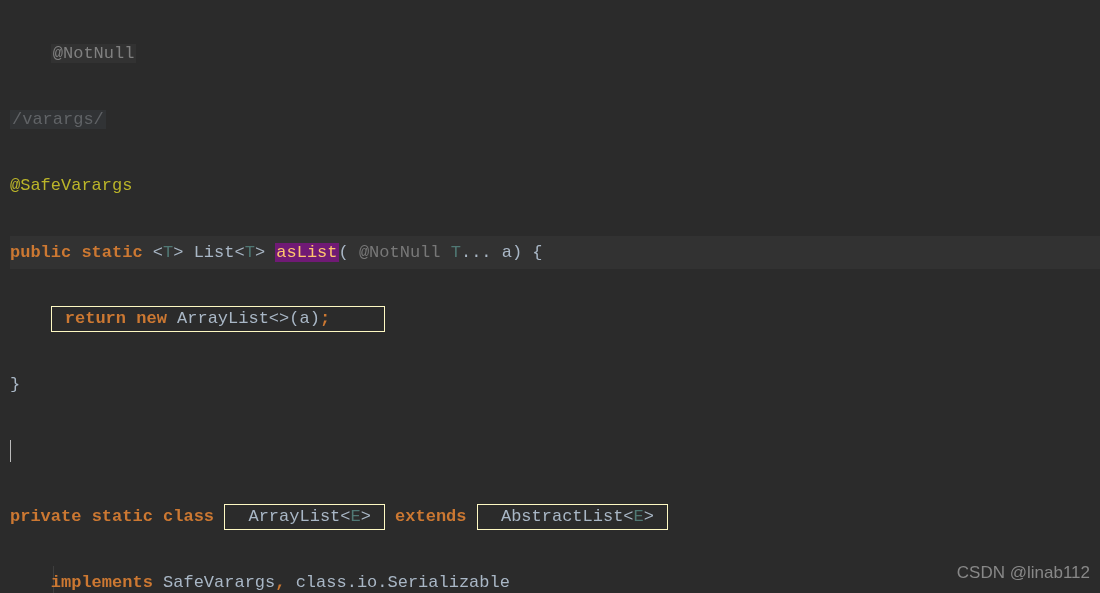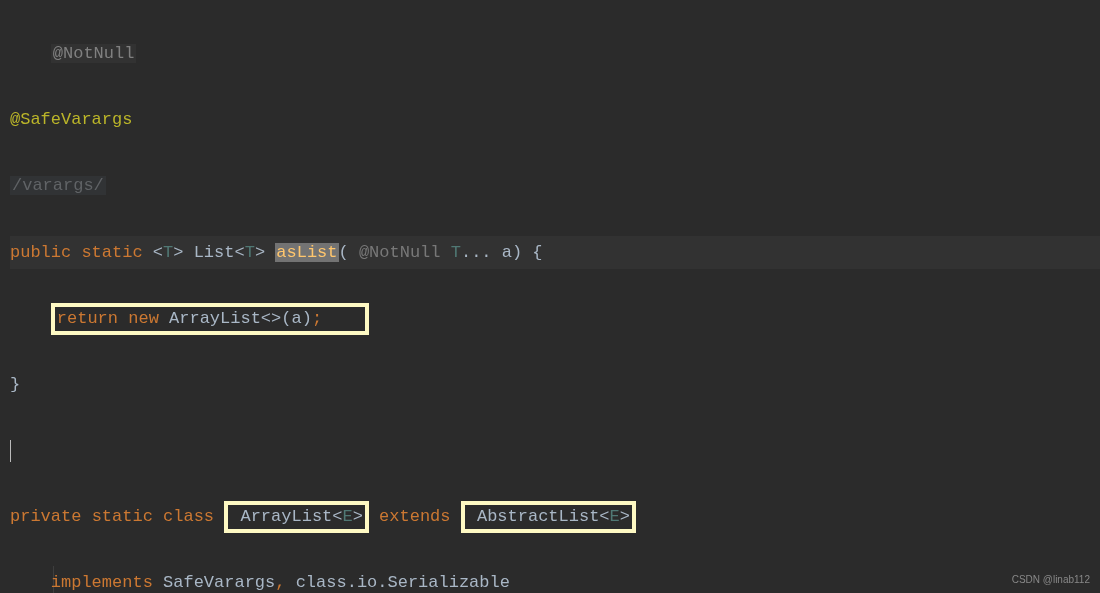--- a/index.html
+++ b/index.html
@@ -28,56 +28,56 @@
     .indent-guide {
       display: inline-block;
       border-left: 1px solid #3e3e3e;
       height: 33px;
       vertical-align: top;
       margin-left: 2px;
       margin-right: -3px;
     }
     .annotation { color: #bbb529; }
     .annotation-muted { color: #808080; background: #323232; padding: 0 2px; }
-    .keyword { color: #cc7832; }
+    .keyword { color: #cc7832; font-weight: bold; }
     .type-param { color: #507874; }
     .comment-hint { color: #606366; background: #313335; padding: 0 2px; }
     .param-hint { color: #787878; }
-    .highlight-method { background: #737373; color: #ffc66d; padding: 0 1px; }
-    .red-box { border: 4px solid #fef9c3; padding: 1px 2px; display: inline-block; line-height: 1.3; }
+    .highlight-method { background: #701a75; color: #ffc66d; padding: 0 1px; }
+    .red-box { border: 1px solid #fef9c3; padding: 1px 13px; display: inline-block; line-height: 1.3; }
     .cursor-caret {
       display: inline-block;
       width: 1px;
       height: 22px;
       background: #bbbbbb;
       vertical-align: middle;
     }
     .watermark {
       position: absolute;
       bottom: 4px;
       right: 10px;
       color: #888;
-      font-size: 10px;
+      font-size: 17px;
       font-family: Arial, sans-serif;
     }
     .current-line-bg {
       background: #323232;
       position: absolute;
       left: 0; right: 0;
       height: 33px;
       z-index: -1;
     }
   </style>
 </head>
 <body>
 
 <div class="code-area">
 <span class="line">    <span class="annotation-muted">@NotNull</span></span>
+<span class="line"><span class="comment-hint">/varargs/</span></span>
 <span class="line"><span class="annotation">@SafeVarargs</span></span>
-<span class="line"><span class="comment-hint">/varargs/</span></span>
 <span class="line"><span class="current-line-bg"></span><span class="keyword">public</span> <span class="keyword">static</span> <span>&lt;</span><span class="type-param">T</span><span>&gt;</span> <span>List</span><span>&lt;</span><span class="type-param">T</span><span>&gt;</span> <span class="highlight-method">asList</span><span>(</span><span class="param-hint"> @NotNull </span><span class="type-param">T</span><span>...</span><span> a</span><span>) {</span></span>
 <span class="line">    <span class="red-box"><span class="keyword">return</span> <span class="keyword">new</span><span> ArrayList&lt;&gt;(a)</span><span class="keyword">;</span>    </span></span>
 <span class="line"><span>}</span></span>
 <span class="line"><span class="cursor-caret"></span></span>
 <span class="line"><span class="keyword">private</span> <span class="keyword">static</span> <span class="keyword">class</span> <span class="red-box"><span> ArrayList</span><span>&lt;</span><span class="type-param">E</span><span>&gt;</span></span> <span class="keyword">extends</span> <span class="red-box"><span> AbstractList</span><span>&lt;</span><span class="type-param">E</span><span>&gt;</span></span></span>
 <span class="line">    <span class="indent-guide"></span><span class="keyword">implements</span><span> SafeVarargs</span><span class="keyword">,</span><span> class.io.Serializable</span></span>
 
 
 
 

